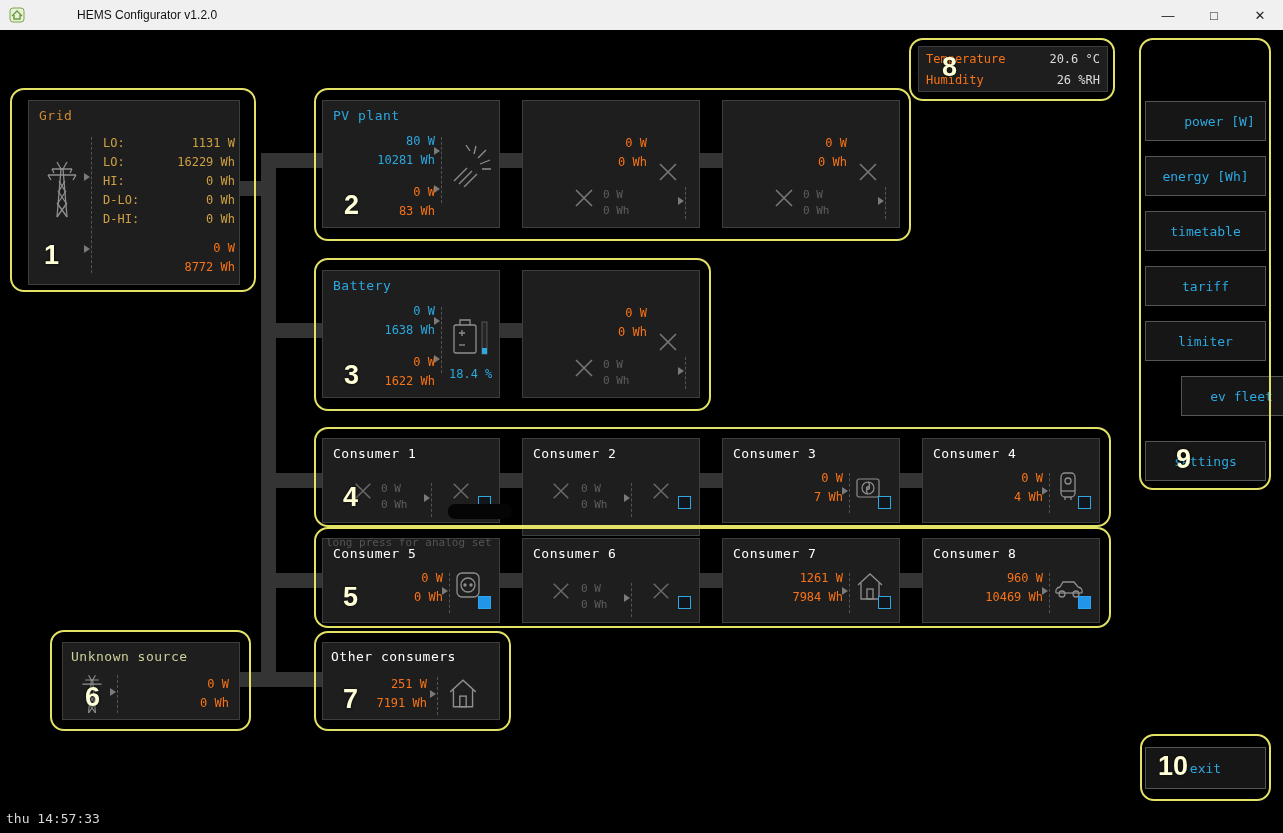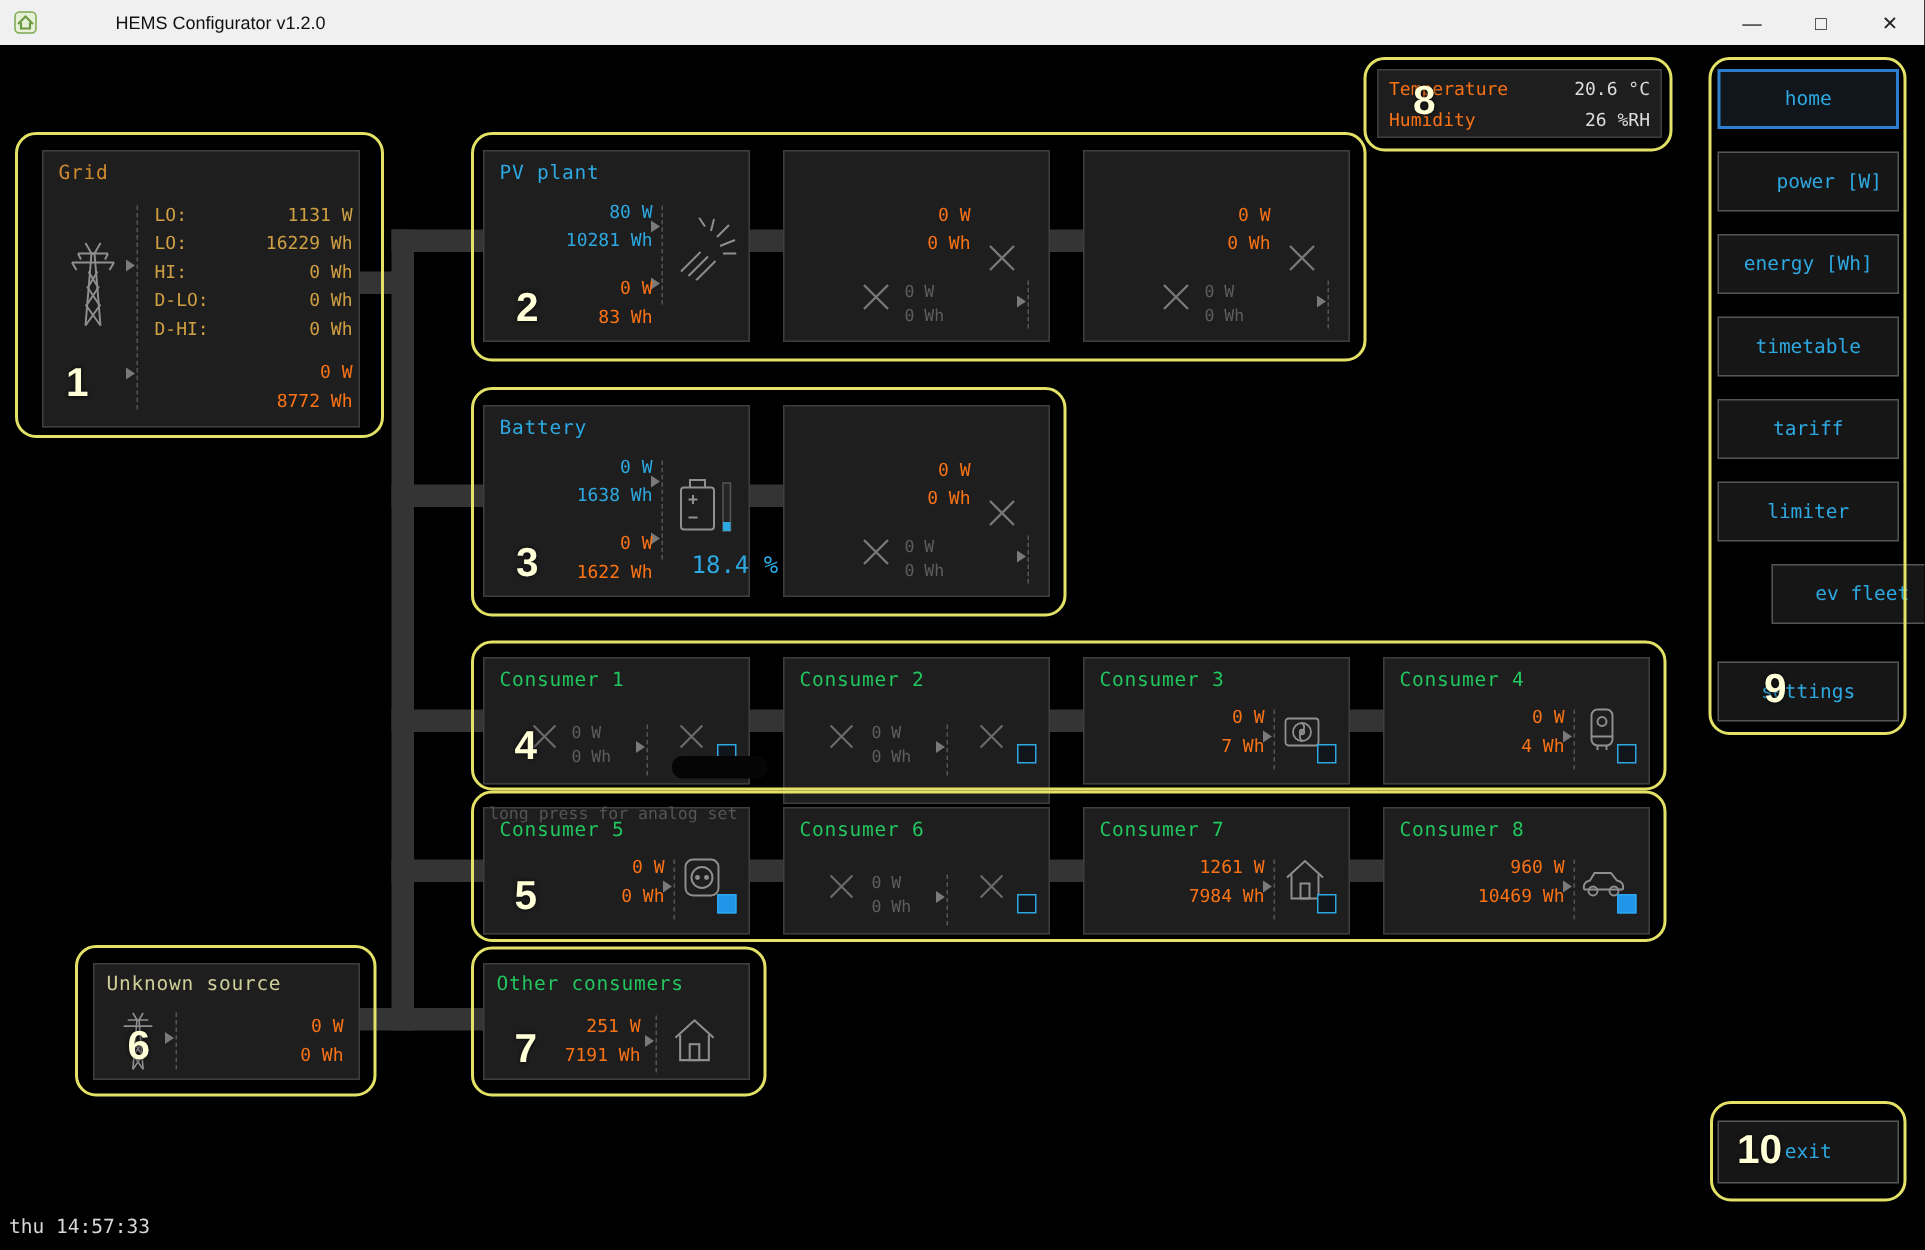--- a/index.html
+++ b/index.html
@@ -16,32 +16,32 @@
 
   
   .statusbar{position:absolute;left:0;top:803px;width:1283px;height:30px;background:#000;color:#d8d8d8;font-size:13px;display:flex;align-items:center;padding-left:6px;z-index:10;}
 
   
   .bus{position:absolute;background:#343434;z-index:0;}
 
   
   .panel{position:absolute;background:#1e1e1e;border:1px solid #3e3e3e;z-index:1;}
   .ptitle{position:absolute;left:10px;top:7px;font-size:13px;letter-spacing:.5px;white-space:nowrap;}
-  .t-cyan{color:#2da8e0}.t-orange{color:#d08a2e}.t-gray{color:#22c55e}.t-pale{color:#cfcf9a}
+  .t-cyan{color:#2da8e0}.t-orange{color:#d08a2e}.t-gray{color:#ffffff}.t-pale{color:#cfcf9a}
   .vals{position:absolute;text-align:right;font-size:12px;line-height:19px;white-space:nowrap;}
   .vals-sm{position:absolute;text-align:left;font-size:11px;line-height:16px;white-space:nowrap;}
   .c-cyan{color:#2da8e0}.c-orange{color:#cfa043}.c-gray{color:#f97316}.c-dim{color:#5e5e5e}.c-white{color:#dcdcdc}
   .grow{display:flex;justify-content:space-between;}
   .flow{position:absolute;border-left:1px dashed #545454;width:0;}
   .farrow{position:absolute;width:0;height:0;border-top:4px solid transparent;border-bottom:4px solid transparent;border-left:6px solid #7a7a7a;}
   .icon{position:absolute;line-height:0;}
   .xicon{position:absolute;line-height:0;}
   .cb{position:absolute;width:13px;height:13px;border:1px solid #2da8e0;background:#10161c;}
   .cb.on{background:#2196e8;border-color:#2aa6f0;}
-  .soc{position:absolute;font-size:16px;color:#2da8e0;white-space:nowrap;margin-left:12px;}
+  .soc{position:absolute;font-size:12px;color:#2da8e0;white-space:nowrap;}
   .hint{position:absolute;font-size:11px;color:#555;white-space:nowrap;z-index:2;}
   .pill{position:absolute;background:#050505;border-radius:7px;z-index:3;}
 
   
   .ann{position:absolute;border:2px solid #e3e266;border-radius:14px;z-index:5;pointer-events:none;}
   .num{position:absolute;font-family:"Liberation Sans",sans-serif;font-weight:bold;font-size:27px;color:#ffffd8;text-shadow:0 0 3px rgba(0,0,0,.85);z-index:6;pointer-events:none;}
 
   
   .sbtn{position:absolute;left:1145px;width:121px;height:40px;background:#161616;border:1px solid #555;color:#2da8e0;font-size:13px;display:flex;align-items:center;justify-content:center;z-index:2;cursor:default;white-space:nowrap;}
   .sbtn.active{border:2px solid #2e7ed0;background:#10161c;}
@@ -455,21 +455,20 @@
       <svg width="32" height="34" viewBox="0 0 30 32">
           <g stroke="#8f8f8f" fill="none" stroke-width="1.3">
         <path d="M3 14 L15 3 L27 14"></path>
         <path d="M6 12 V28 H24 V12"></path>
         <rect x="12" y="18" width="6" height="10"></rect>
       </g>
         </svg>
     </div>
   </div>
 
-  <div class="sbtn active" style="top:46px;">home</div>
   <div class="sbtn" style="top:101px;padding-left:28px;">power [W]</div>
   <div class="sbtn" style="top:156px;">energy [Wh]</div>
   <div class="sbtn" style="top:211px;">timetable</div>
   <div class="sbtn" style="top:266px;">tariff</div>
   <div class="sbtn" style="top:321px;">limiter</div>
   <div class="sbtn" style="top:376px;margin-left:36px;">ev fleet</div>
   <div class="sbtn" style="top:441px;">settings</div>
   <div class="sbtn" style="top:747px;height:42px;">exit</div>
 
   <div class="statusbar">

